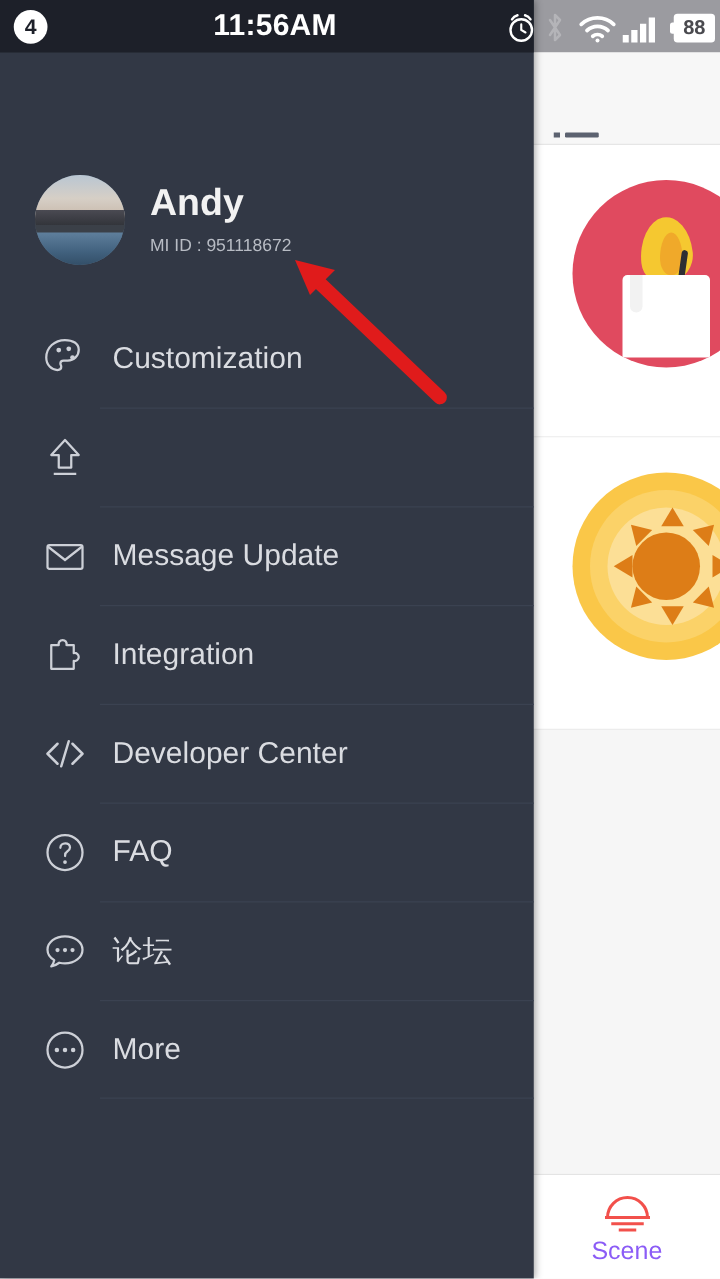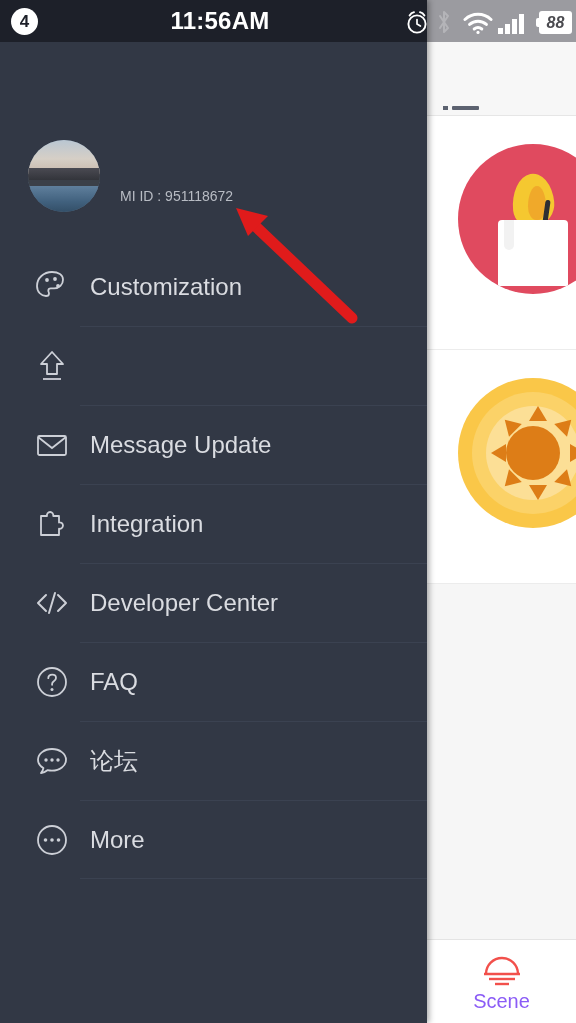--- a/index.html
+++ b/index.html
@@ -192,21 +192,21 @@
   #alarm-icon {
     position: absolute; left: 405px; top: 9px;
     width: 24px; height: 26px;
   }
 
   
   .sb-icon { position: absolute; }
   #bt-icon { left: 434px; top: 9px; width: 20px; height: 26px; }
   #wifi-icon { left: 463px; top: 11px; width: 30px; height: 24px; }
   #signal-icon { left: 498px; top: 11px; width: 32px; height: 24px; }
-  #battery-icon { left: 536px; top: 11px; width: 36px; height: 35px; font-style: italic; }
+  #battery-icon { left: 536px; top: 11px; width: 36px; height: 35px; }
   #battery-body {
     position: absolute; left: 3px; top: 0;
     width: 33px; height: 23px;
     background: #ffffff;
     border-radius: 3px;
   }
   #battery-tip {
     position: absolute; left: 0; top: 7px;
     width: 4px; height: 9px;
     background: #ffffff;
@@ -377,20 +377,21 @@
       <div id="clock">11:56AM</div>
     </div>
 
     <div id="profile">
       <div id="avatar">
         <div id="avatar-sky"></div>
         <div id="avatar-skyline"></div>
         <div id="avatar-pier"></div>
         <div id="avatar-water"></div>
       </div>
+      <div id="profile-name">Andy</div>
       <div id="profile-id">MI ID : 951118672</div>
     </div>
 
     <div id="menu">
 
       <div class="menu-item">
         <div class="menu-icon">
           <svg viewBox="0 0 44 44" width="44" height="44">
             <path d="M22 7c-8.3 0-15 6-15 14 0 6 4.3 10 9 10 2.1 0 3-1.2 3-2.6 0-1.1-.7-1.7-.7-2.7 0-1.3 1.1-2.3 2.6-2.3h3.3c5 0 8.8-3.7 8.8-8.6C33 9.8 28.3 7 22 7z" fill="none" stroke="#cdd0d7" stroke-width="1.8"></path>
             <circle cx="17" cy="15" r="1.9" fill="#cdd0d7"></circle>

